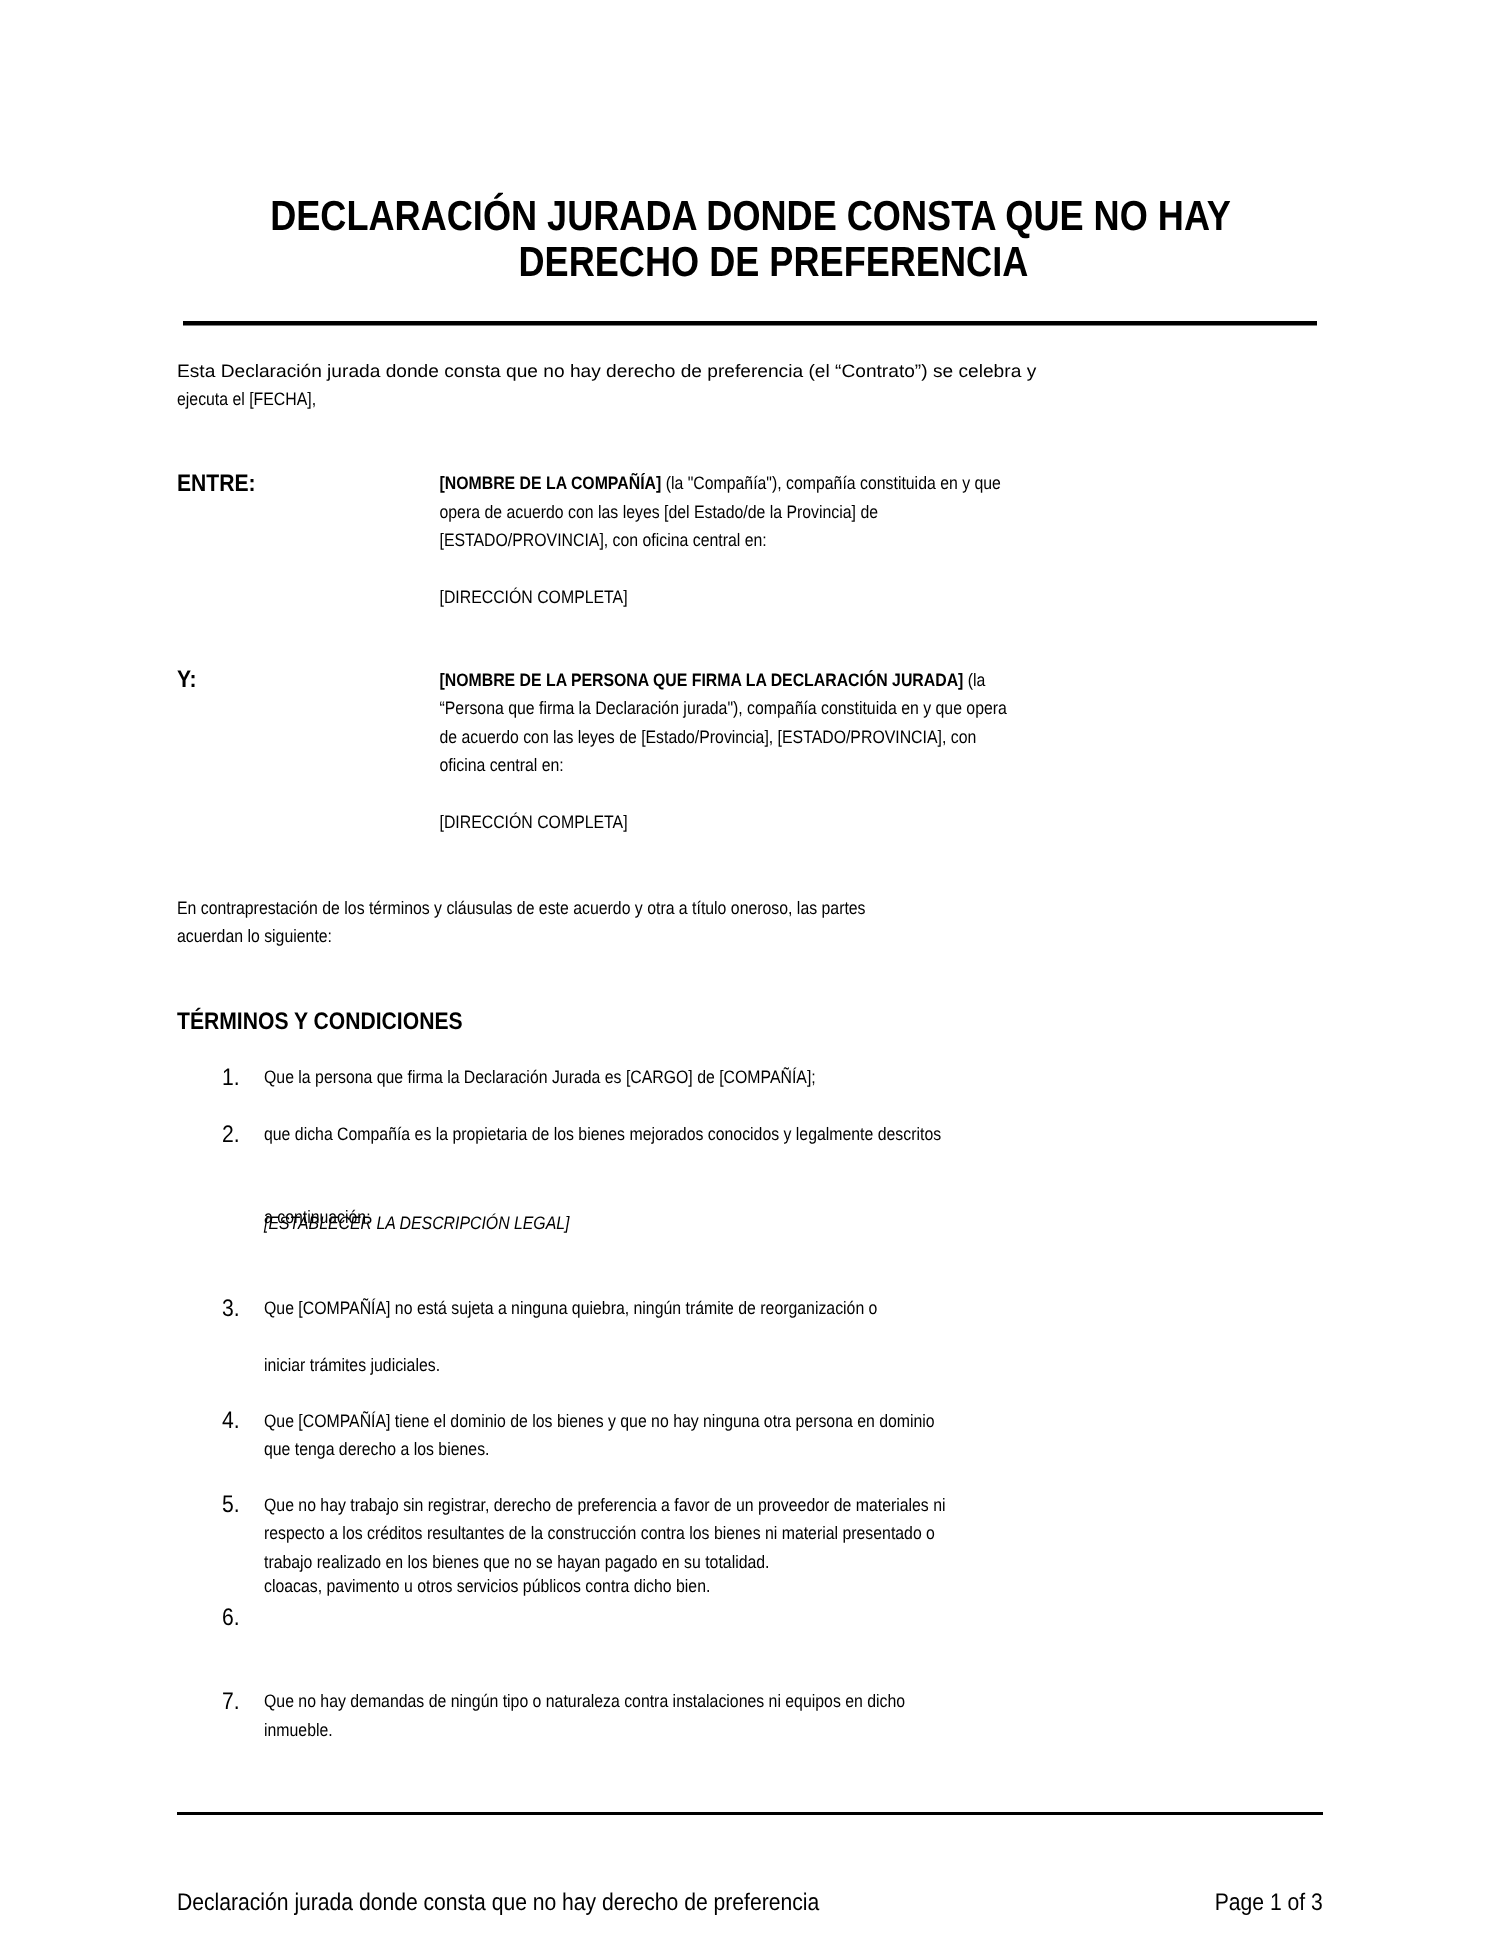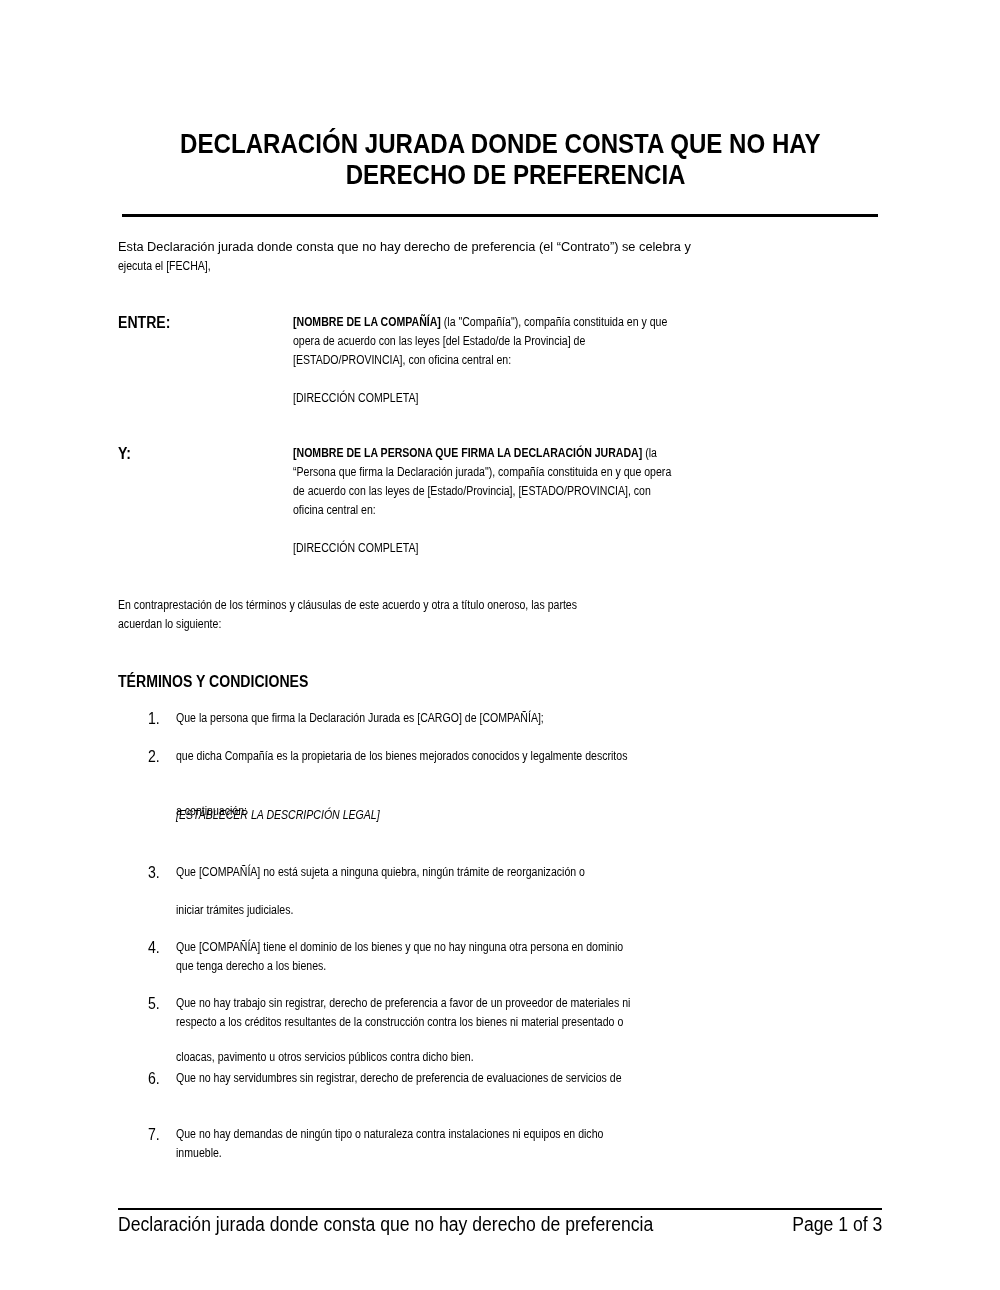--- a/index.html
+++ b/index.html
@@ -71,23 +71,24 @@
     .num {
       position: absolute;
       font-size: 16px;
       line-height: 19px;
       white-space: nowrap;
     }
     .num .narrow { transform: scaleX(0.88); }
 
     .footer-text {
       position: absolute;
-      font-size: 20px;
+      font-size: 16px;
       line-height: 19px;
       white-space: nowrap;
+      margin-top: 44px;
     }
     .footer-text .narrow { transform: scaleX(0.88); }
   </style>
 </head>
 <body>
 
 <div class="page">
 
   <div class="title-line" style="top:128px;">
     <span>DECLARACIÓN JURADA DONDE CONSTA QUE NO HAY</span>
@@ -162,23 +163,23 @@
   <div class="body-line" style="left:176px; top:863px;"><span class="narrow">Que [COMPAÑÍA] no está sujeta a ninguna quiebra, ningún trámite de reorganización o</span></div>
   <div class="body-line" style="left:176px; top:901px;"><span class="narrow">iniciar trámites judiciales.</span></div>
 
   <div class="num" style="left:148px; top:938px;"><span class="narrow">4.</span></div>
   <div class="body-line" style="left:176px; top:938px;"><span class="narrow">Que [COMPAÑÍA] tiene el dominio de los bienes y que no hay ninguna otra persona en dominio</span></div>
   <div class="body-line" style="left:176px; top:957px;"><span class="narrow">que tenga derecho a los bienes.</span></div>
 
   <div class="num" style="left:148px; top:994px;"><span class="narrow">5.</span></div>
   <div class="body-line" style="left:176px; top:994px;"><span class="narrow">Que no hay trabajo sin registrar, derecho de preferencia a favor de un proveedor de materiales ni</span></div>
   <div class="body-line" style="left:176px; top:1013px;"><span class="narrow">respecto a los créditos resultantes de la construcción contra los bienes ni material presentado o</span></div>
+  <div class="body-line" style="left:176px; top:1032px;"><span class="narrow">trabajo realizado en los bienes que no se hayan pagado en su totalidad.</span></div>
 
   <div class="num" style="left:148px; top:1069px;"><span class="narrow">6.</span></div>
-  <div class="body-line" style="left:176px; top:1069px;"><span class="narrow">Que no hay servidumbres sin registrar, derecho de preferencia de evaluaciones de servicios de</span></div>
   <div class="body-line" style="left:176px; top:1048px;"><span class="narrow">cloacas, pavimento u otros servicios públicos contra dicho bien.</span></div>
 
   <div class="num" style="left:148px; top:1125px;"><span class="narrow">7.</span></div>
   <div class="body-line" style="left:176px; top:1125px;"><span class="narrow">Que no hay demandas de ningún tipo o naturaleza contra instalaciones ni equipos en dicho</span></div>
   <div class="body-line" style="left:176px; top:1144px;"><span class="narrow">inmueble.</span></div>
 
   <div class="rule" style="left:118px; top:1208px; width:764px; height:2px;"></div>
   <div class="footer-text" style="left:118px; top:1215px;">
     <span class="narrow">Declaración jurada donde consta que no hay derecho de preferencia</span>
   </div>

